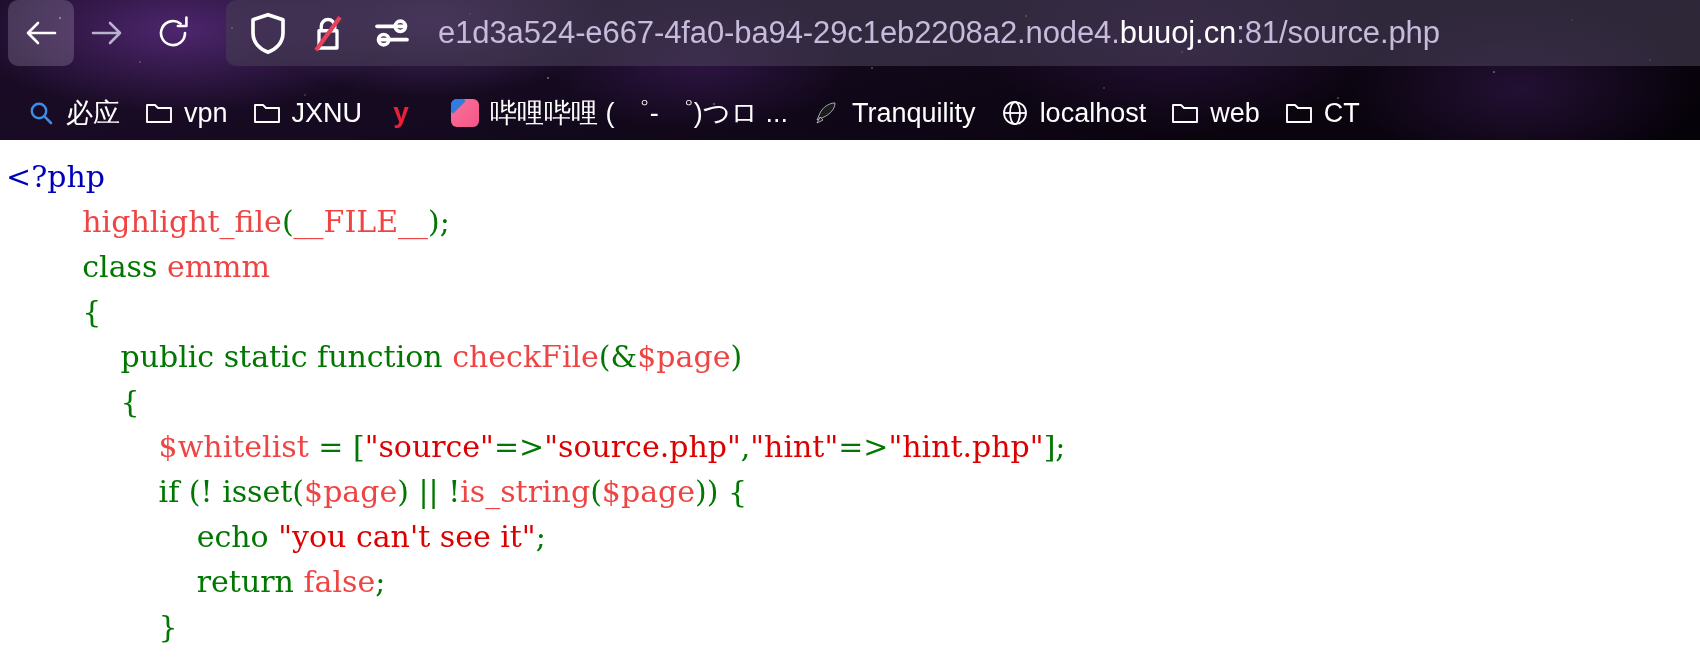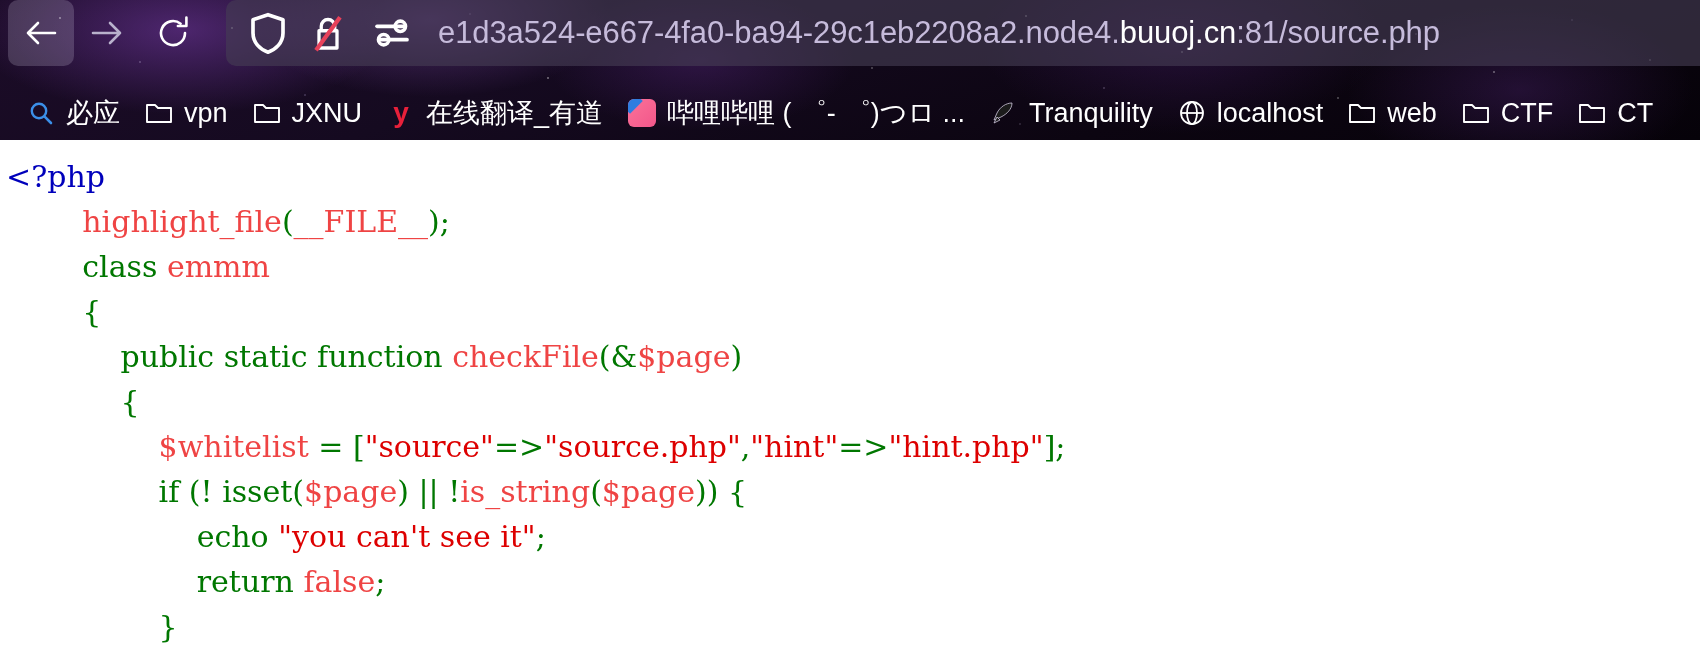--- a/index.html
+++ b/index.html
@@ -279,21 +279,20 @@
           <path d="M2 21 V4 H10 L13 7 H26 V21 Z"></path>
         </svg>
       </span>
       <span class="bm-label">JXNU</span>
     </div>
 
     <div class="bm">
       <span class="bm-ico">
         <span class="youdao-ico">y</span>
       </span>
-      <span class="bm-label">在线翻译_有道</span>
     </div>
 
     <div class="bm">
       <span class="bm-ico">
         <span class="bili-ico">
             <span class="corner"></span>
             <span class="glyph">bilibili</span>
           </span>
       </span>
       <span class="bm-label">哔哩哔哩 ( ゜- ゜)つロ ...</span>
@@ -322,28 +321,20 @@
 
     <div class="bm">
       <span class="bm-ico">
         <svg class="folder-ico" width="28" height="24" viewBox="0 0 28 24">
           <path d="M2 21 V4 H10 L13 7 H26 V21 Z"></path>
         </svg>
       </span>
       <span class="bm-label">web</span>
     </div>
 
-    <div class="bm">
-      <span class="bm-ico">
-        <svg class="folder-ico" width="28" height="24" viewBox="0 0 28 24">
-          <path d="M2 21 V4 H10 L13 7 H26 V21 Z"></path>
-        </svg>
-      </span>
-      <span class="bm-label">CTF</span>
-    </div>
 
     <div class="bm">
       <span class="bm-ico">
         <svg class="folder-ico" width="28" height="24" viewBox="0 0 28 24">
           <path d="M2 21 V4 H10 L13 7 H26 V21 Z"></path>
         </svg>
       </span>
       <span class="bm-label">CT</span>
     </div>
 

